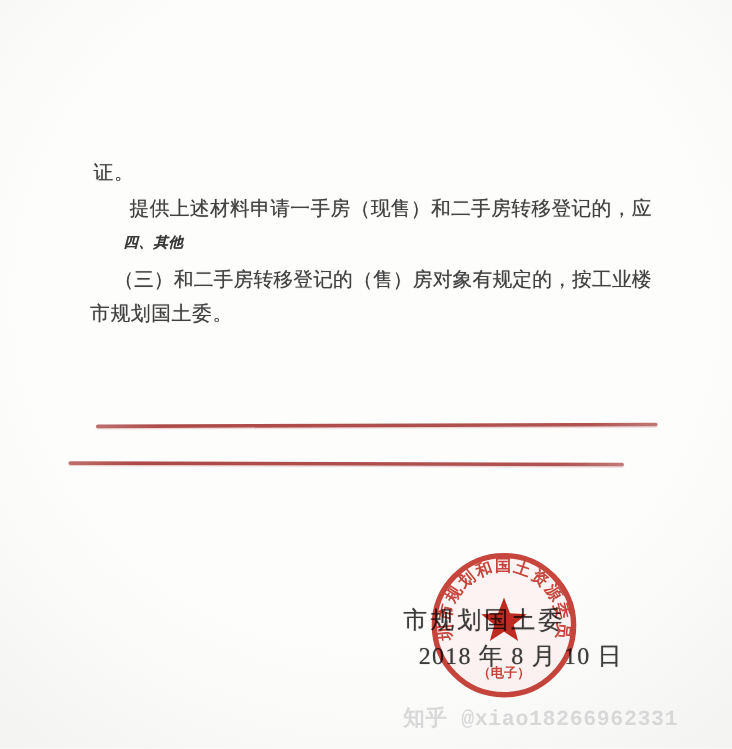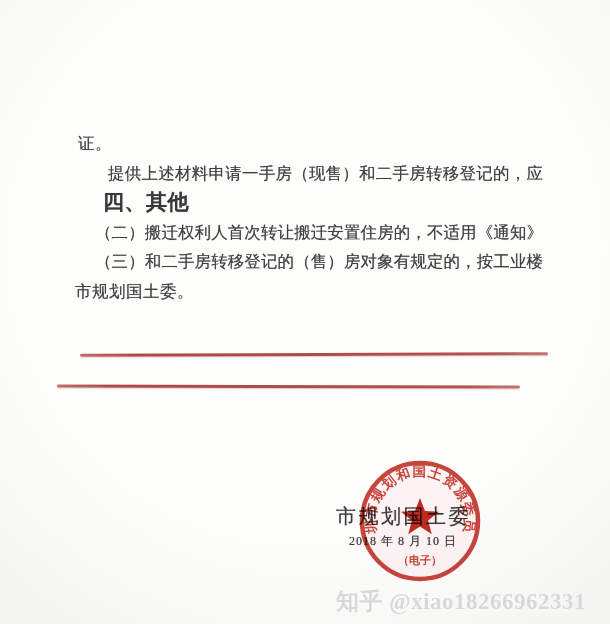--- a/index.html
+++ b/index.html
@@ -20,66 +20,65 @@
     color:#414141;
     font-size:16.5px;line-height:29.6px;
     text-shadow:0 0 0.7px rgba(70,70,70,0.65);
   }
   .line{white-space:nowrap;letter-spacing:0.5px;}
   .line.justify{white-space:normal;text-align:justify;text-align-last:justify;letter-spacing:0;}
   .line.ind-tiny{padding-left:3px;}
   .line.ind-para{padding-left:33px;}
   .line.ind-paren{padding-left:20px;}
   .line.ind-head{padding-left:28px;}
-  .line.bold{font-weight:bold;font-size:21px;color:#383838;}
+  .line.bold{font-weight:bold;font-size:12px;color:#383838;font-style:italic;}
   
   .redline{
     position:absolute;height:3px;border-radius:2px;
     background:linear-gradient(90deg, rgba(168,64,62,0.75), rgba(168,64,62,0.95) 12%, rgba(168,64,62,0.9) 88%, rgba(168,64,62,0.7));
     box-shadow:0 1px 1px rgba(168,64,62,0.25);
   }
   .redline.u1{left:80px;top:353px;width:468px;transform:rotate(-0.2deg);}
   .redline.u2{left:57px;top:385px;width:463px;transform:rotate(0.15deg);}
   
   .sign-org{
     position:absolute;left:336px;top:503px;
     font-size:20px;letter-spacing:2.5px;color:#3c3c3c;
     text-shadow:0 0 0.8px rgba(60,60,60,0.6);
   }
   .sign-date{
     position:absolute;left:349px;top:533px;
-    font-size:12px;letter-spacing:1px;color:#3c3c3c;
+    font-size:20px;letter-spacing:1px;color:#3c3c3c;
     text-shadow:0 0 0.8px rgba(60,60,60,0.6);
   }
   
   .seal{
     position:absolute;left:354px;top:458px;width:132px;height:126px;
     mix-blend-mode:multiply;
     filter:blur(0.3px);
   }
   
   .watermark{
     position:absolute;left:336px;top:586px;
-    font-family:Liberation Serif, serif;
-    font-size:23px;font-weight:bold;letter-spacing:0.5px;
+    font-family:Liberation Mono, monospace;
+    font-size:18px;font-weight:bold;letter-spacing:0.5px;
     color:#d8d8d8;
     text-shadow:0 0 1px rgba(255,255,255,0.8);
     white-space:nowrap;
   }
 </style>
 </head>
 <body>
 
 <div class="page">
 
   <div class="doc">
       <div class="line ind-tiny">证。</div>
       <div class="line ind-para justify">提供上述材料申请一手房（现售）和二手房转移登记的，应</div>
       <div class="line ind-head bold">四、其他</div>
-      <div class="line ind-paren justify">（二）搬迁权利人首次转让搬迁安置住房的，不适用《通知》</div>
       <div class="line ind-paren justify">（三）和二手房转移登记的（售）房对象有规定的，按工业楼</div>
       <div class="line ind-none">市规划国土委。</div>
     </div>
 
   <div class="redline u1"></div>
   <div class="redline u2"></div>
 
   <div class="sign-org">市规划国土委</div>
   <div class="sign-date">2018 年 8 月 10 日</div>
 

